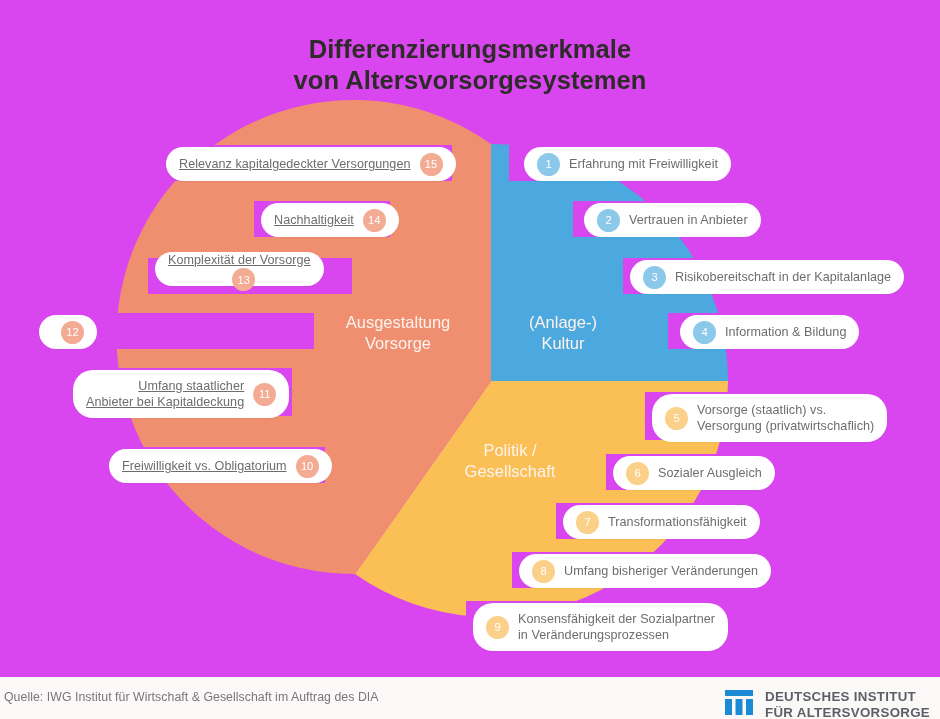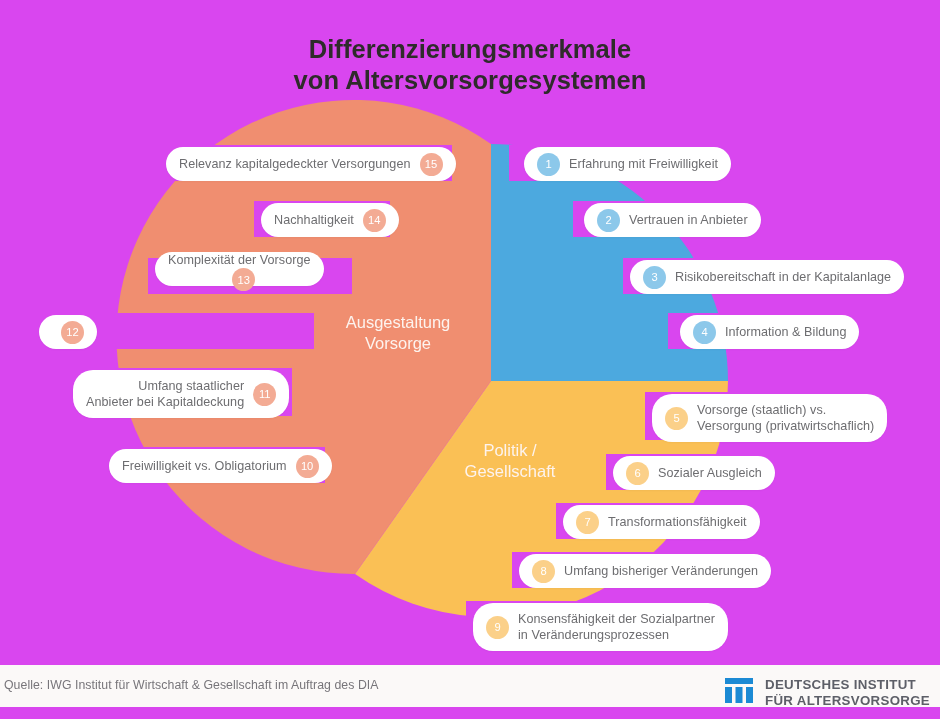--- a/index.html
+++ b/index.html
@@ -93,26 +93,26 @@
   }
   
   .pill.badge-left  .badge { margin-right:9px; }
   .pill.badge-right .badge { margin-left:9px; }
   .pill.badge-right { flex-direction:row; }
 
   .badge.blue   { background:#8cc8ea; }
   .badge.amber  { background:#fbd089; }
   .badge.salmon { background:#f3ab94; }
 
-  .pill.align-right .ptext { text-align:right; }
+  .pill.align-right .ptext { text-align:right;text-decoration:underline; }
 
   
   #footer-band {
     position:absolute;
-    left:0; bottom:12px;
+    left:0; bottom:0;
     width:940px; height:42px;
     background:#fbf9f8;
     z-index:6;
   }
   #source-text {
     position:absolute;
     left:4px; top:13px;
     font-size:12.3px;
     color:#77757a;
     letter-spacing:0.05px;
@@ -173,20 +173,22 @@
       <g clip-path="url(#notch-clip)">
 
         <path id="slice-kultur" fill="#4ca9df" d="M491,381 L491,144 A237,237 0 0,1 728,381 Z"></path>
 
         <path id="slice-politik" fill="#fac055" d="M491,381 L728,381 A237,237 0 0,1 355,574 Z"></path>
 
         <path id="slice-vorsorge" fill="#f08e70" d="M491,381 L355,574 A237,237 0 1,1 491,144 Z"></path>
       </g>
     </svg>
 
+    <div class="seg-label" id="seg-label-kultur">(Anlage-)
+Kultur</div>
     <div class="seg-label" id="seg-label-ausgest">Ausgestaltung
 Vorsorge</div>
     <div class="seg-label" id="seg-label-politik">Politik /
 Gesellschaft</div>
   </div>
 
   <div class="pill badge-left" style="left:524px; top:147px;">
     <span class="badge blue">1</span>
     <span class="ptext">Erfahrung mit Freiwilligkeit</span>
   </div>

